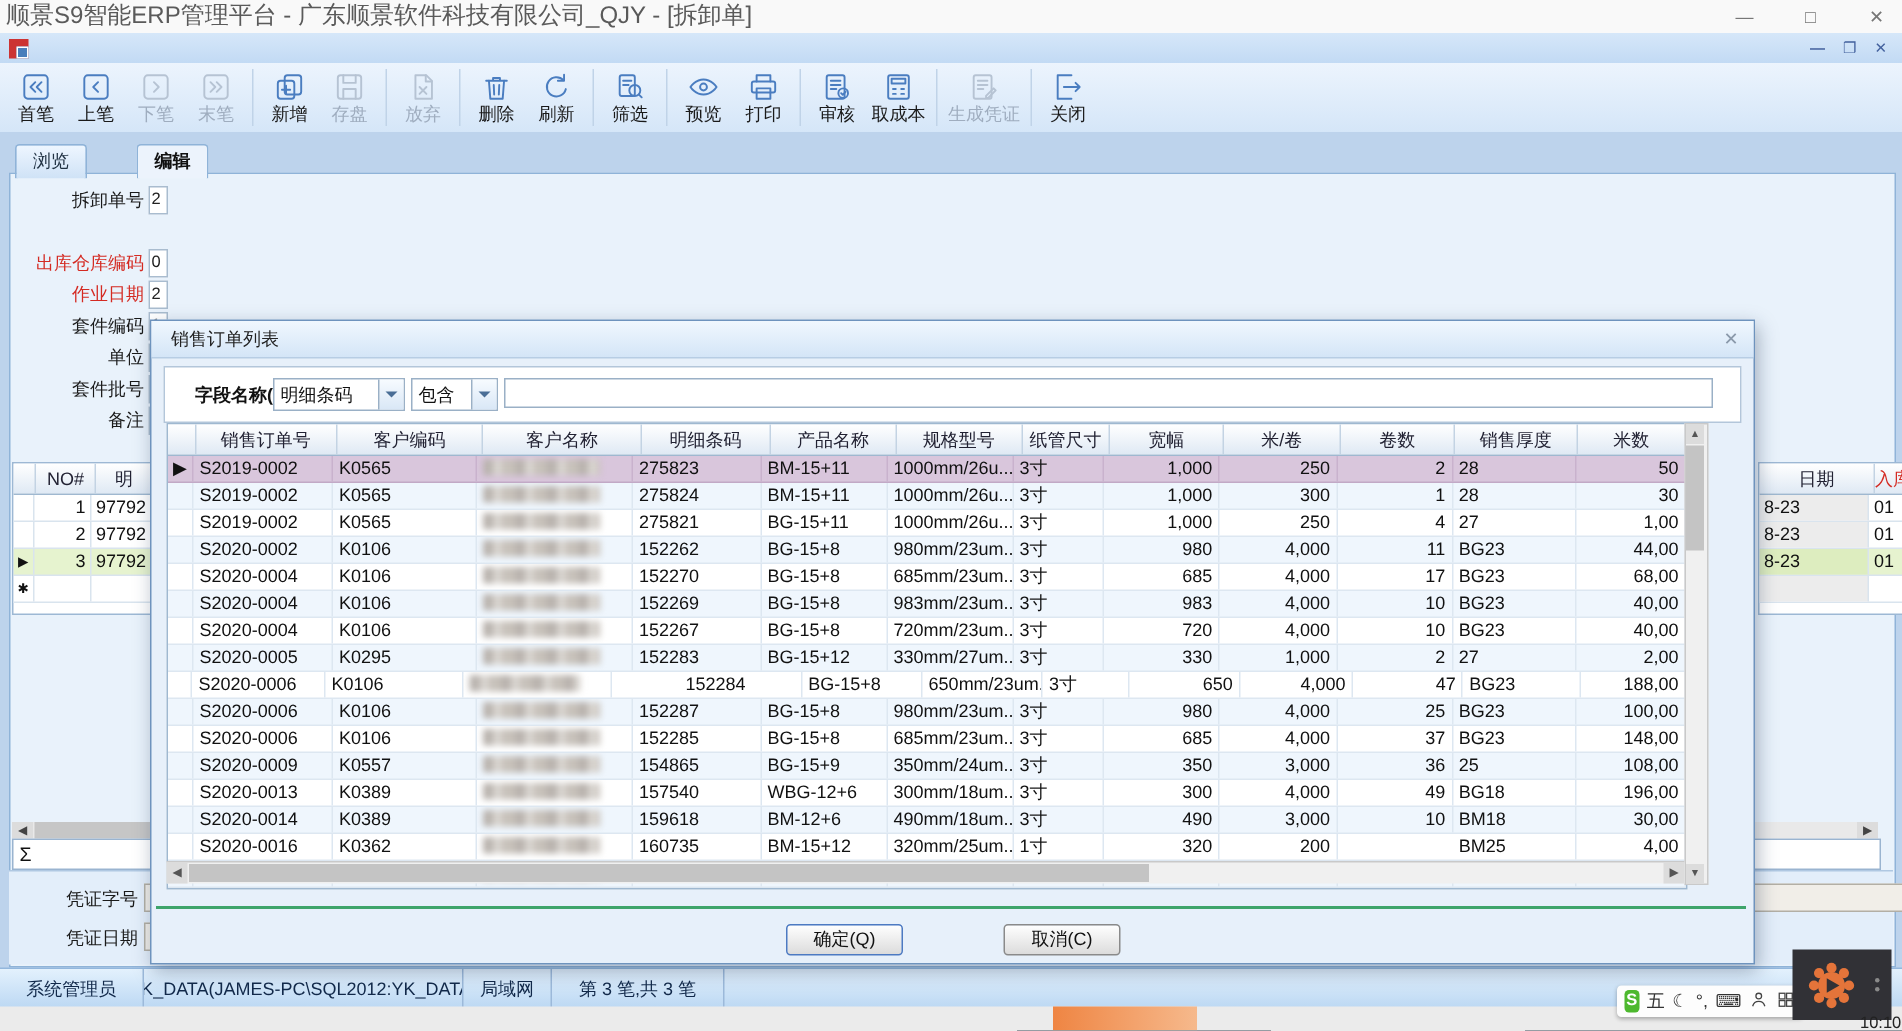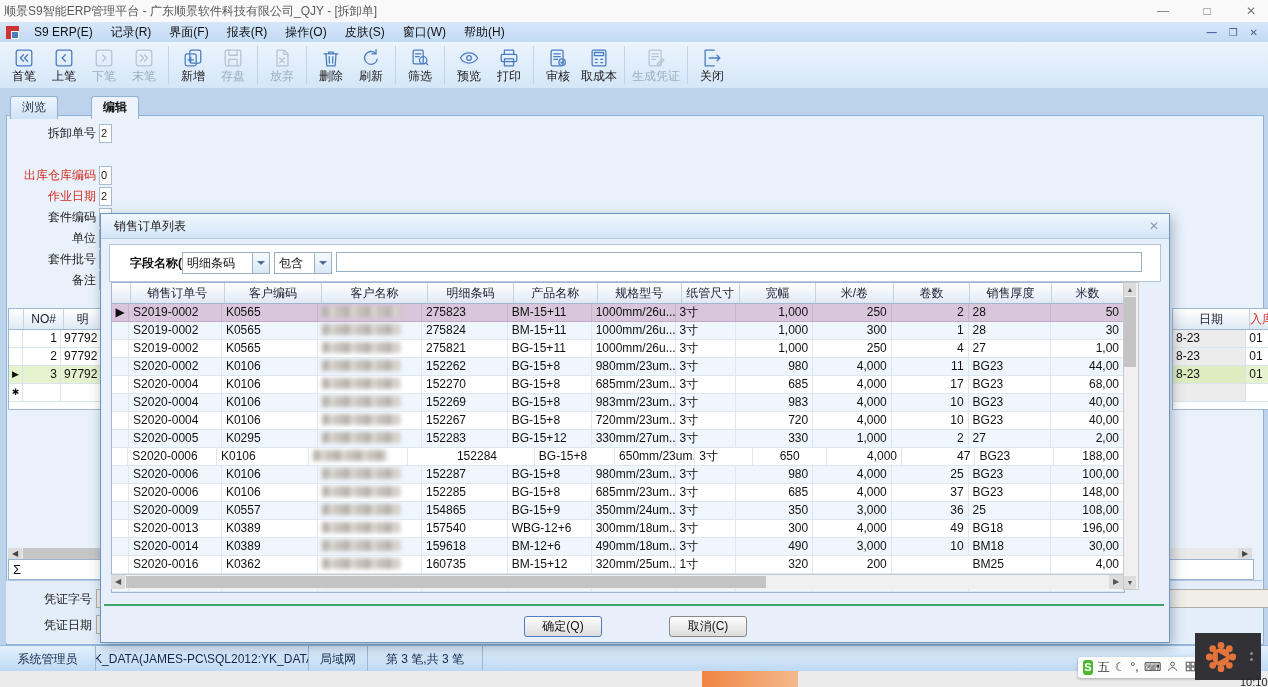--- a/index.html
+++ b/index.html
@@ -2,21 +2,21 @@
 <html><head>
 <meta charset="utf-8">
 <style>
   html,body{margin:0;padding:0;background:#555;}
   #screen{position:relative;width:1268px;height:687px;overflow:hidden;
     font-family:"Liberation Sans","DejaVu Sans",sans-serif;font-size:12px;
     background:#bdd3ec;user-select:none;}
   
   #titlebar{position:absolute;left:0;top:0;width:1268px;height:22px;background:#f9f9f9;
     border-bottom:1px solid #e3e3e3;color:#5a5a5a;line-height:22px;}
-  #title-text{position:absolute;left:4px;top:0;white-space:nowrap;font-size:12px;}
+  #title-text{position:absolute;left:4px;top:0;white-space:nowrap;font-size:16px;}
   #win-controls{position:absolute;right:8px;top:0;height:22px;display:flex;gap:26px;color:#777;}
   #win-controls span{width:18px;text-align:center;cursor:default;font-size:12px;}
   
   #menubar{position:absolute;left:0;top:22px;width:1268px;height:20px;
     background:linear-gradient(#d6e7f9,#c2daf4);display:flex;align-items:center;}
   #app-icon{width:13px;height:13px;margin:0 6px 0 6px;position:relative;background:#c33;}
   #app-icon::after{content:"";position:absolute;right:0;bottom:0;width:6px;height:6px;background:#4a7ebb;border:1px solid #fff;}
   .menu-item{padding:0 9px;line-height:20px;color:#111;}
   #mdi-controls{margin-left:auto;margin-right:10px;display:flex;gap:12px;color:#44629e;font-size:10px;font-weight:bold;}
   
@@ -131,30 +131,20 @@
     <span id="title-text">顺景S9智能ERP管理平台 - 广东顺景软件科技有限公司_QJY - [拆卸单]</span>
     <div id="win-controls">
       <span>—</span>
       <span>□</span>
       <span>✕</span>
     </div>
   </div>
 
   <div id="menubar">
     <span id="app-icon"></span>
-    <div id="menu-items" style="display:flex;">
-        <span class="menu-item">S9 ERP(E)</span>
-        <span class="menu-item">记录(R)</span>
-        <span class="menu-item">界面(F)</span>
-        <span class="menu-item">报表(R)</span>
-        <span class="menu-item">操作(O)</span>
-        <span class="menu-item">皮肤(S)</span>
-        <span class="menu-item">窗口(W)</span>
-        <span class="menu-item">帮助(H)</span>
-      </div>
     <div id="mdi-controls">
         <span class="mdi-btn">—</span>
         <span class="mdi-btn">❐</span>
         <span class="mdi-btn">✕</span>
       </div>
   </div>
 
   <div id="toolbar">
     <div id="toolbar-buttons">
         <div class="tbtn">
@@ -551,21 +541,21 @@
           </div>
           <div class="drow">
             <div class="c selcell" style="width: 18px;"></div>
             <div class="c" style="width: 94px;">S2020-0006</div>
             <div class="c" style="width: 98px;">K0106</div>
             <div class="c" style="width: 106px;"><span class="blur"></span></div>
             <div class="c" style="width: 86px; margin-left: 45px;">152284</div>
             <div class="c" style="width: 84px;">BG-15+8</div>
             <div class="c" style="width: 84px;">650mm/23um...</div>
             <div class="c" style="width: 58px;">3寸</div>
-            <div class="c num" style="width: 76px; text-align: center;">650</div>
+            <div class="c num" style="width: 76px;">650</div>
             <div class="c num" style="width: 78px;">4,000</div>
             <div class="c num" style="width: 76px;">47</div>
             <div class="c" style="width: 82px;">BG23</div>
             <div class="c num" style="width: 72px;">188,00</div>
           </div>
           <div class="drow alt">
             <div class="c selcell" style="width: 18px;"></div>
             <div class="c" style="width: 94px;">S2020-0006</div>
             <div class="c" style="width: 98px;">K0106</div>
             <div class="c" style="width: 106px;"><span class="blur"></span></div>

